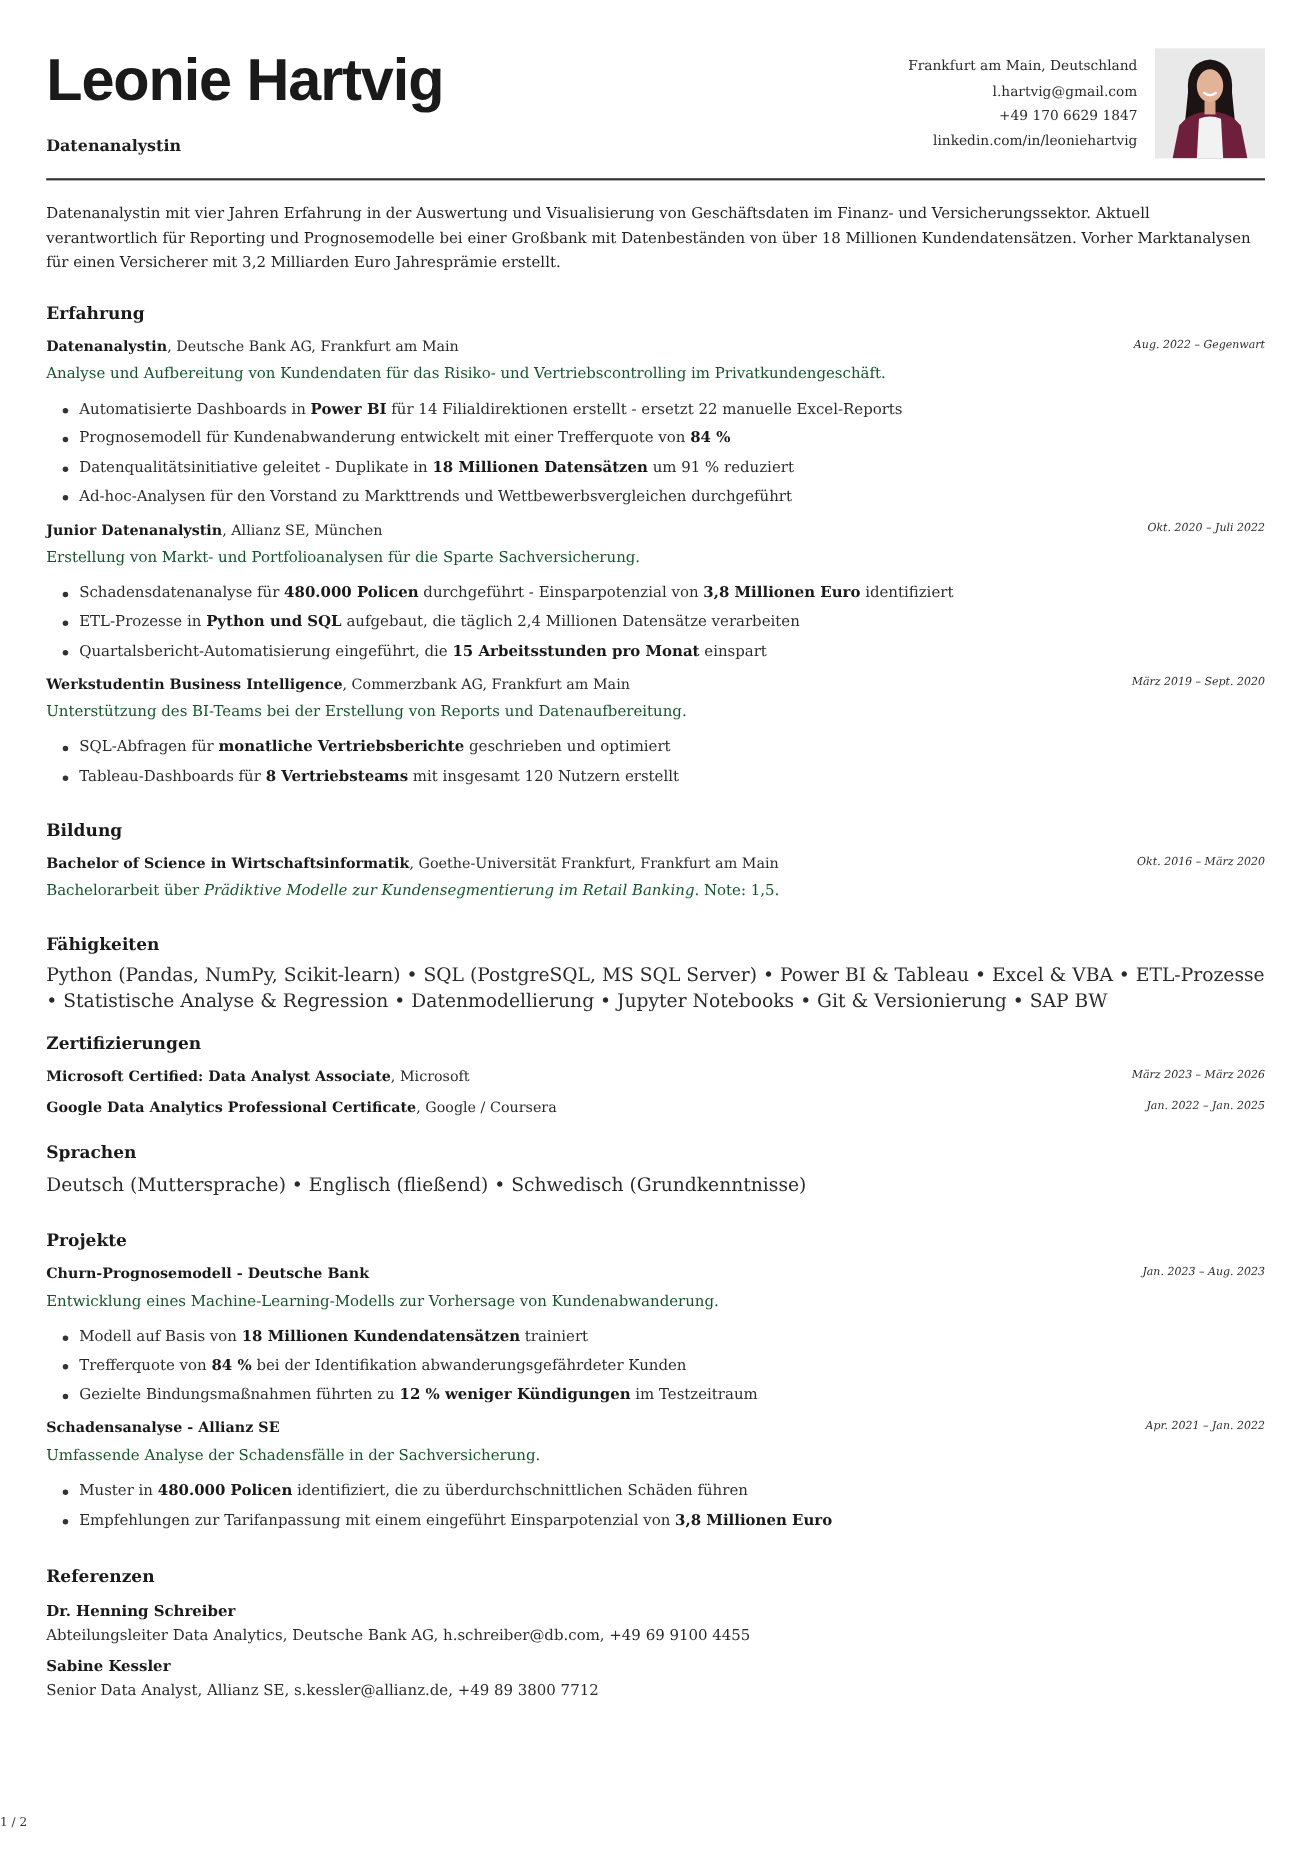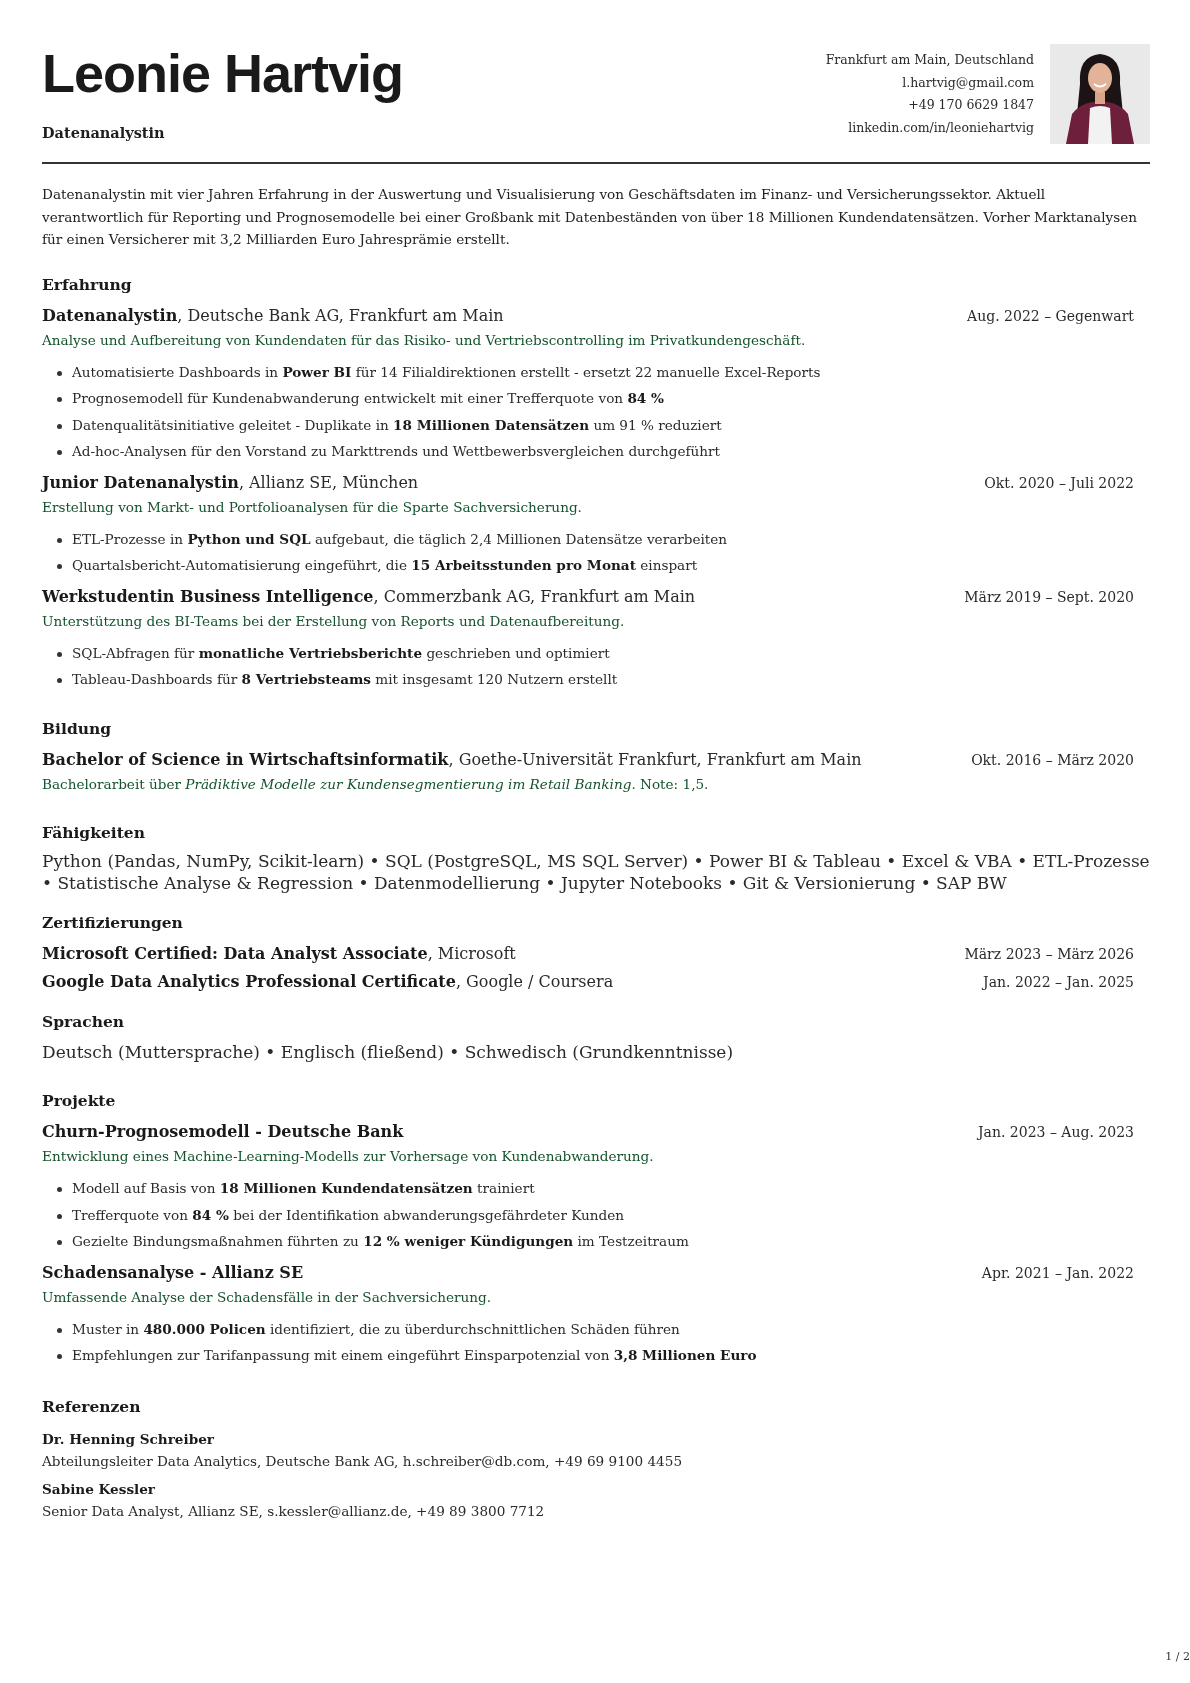--- a/index.html
+++ b/index.html
@@ -34,41 +34,41 @@
   .rule { position: absolute; left: 0; top: 162px; width: 1108px; height: 2px; background: #333; }
 
   .summary {
     margin-top: 18px; font-size: 13.6px; line-height: 22.5px; color: #222;
   }
 
   .section-title {
     font-size: 15.5px; font-weight: bold; color: #1a1a1a; margin-top: 22px; margin-bottom: 12px;
   }
   .entry { position: relative; }
-  .entry-head { font-size: 16px; line-height: 20px; color: #2a2a2a; padding-right: 200px; }
+  .entry-head { font-size: 13px; line-height: 20px; color: #2a2a2a; padding-right: 200px; }
   .entry-head b { color: #1a1a1a; }
   .date {
-    position: absolute; right: 16px; top: 2px; 
-    font-size: 14px; color: #2a2a2a;
+    position: absolute; right: 0; top: 2px; font-style: italic;
+    font-size: 10px; color: #2a2a2a;
   }
   .desc { font-size: 13.6px; line-height: 22px; margin-top: 3px; color: #14532d; }
   ul.bullets { list-style: none; margin: 8px 0 0 0; padding: 0; }
   ul.bullets li {
     position: relative; padding-left: 30px; font-size: 13.6px; line-height: 26.5px; color: #2a2a2a;
   }
   ul.bullets li::before {
     content: ""; position: absolute; left: 15px; top: 12px; width: 5px; height: 5px;
     border-radius: 50%; background: #333;
   }
   ul.bullets li b { color: #1a1a1a; }
   .inline-text { font-size: 17px; line-height: 22.5px; color: #2a2a2a; }
   .ref-name { font-size: 13.6px; font-weight: bold; color: #1a1a1a; line-height: 22px; }
   .ref-line { font-size: 13.6px; line-height: 22px; color: #2a2a2a; margin-bottom: 6px; }
   .page-num {
-    position: absolute; left: 0; width: 1190px; top: 1650px; text-align: right;
+    position: absolute; left: 0; width: 1190px; top: 1650px; text-align: left;
     font-size: 11px; color: #333;
   }
 </style>
 </head>
 <body>
 
 <div class="page">
 
   <div class="header">
     <div class="name">Leonie Hartvig</div>
@@ -107,20 +107,21 @@
       <li><span>Datenqualitätsinitiative geleitet - Duplikate in </span><b>18 Millionen Datensätzen</b><span> um 91 % reduziert</span></li>
       <li><span>Ad-hoc-Analysen für den Vorstand zu Markttrends und Wettbewerbsvergleichen durchgeführt</span></li>
     </ul>
   </div>
 
   <div class="entry" style="margin-top:8px">
     <div class="entry-head"><b>Junior Datenanalystin</b><span>, Allianz SE, München</span></div>
     <div class="date">Okt. 2020 – Juli 2022</div>
     <div class="desc">Erstellung von Markt- und Portfolioanalysen für die Sparte Sachversicherung.</div>
     <ul class="bullets">
+      <li><span>Schadensdatenanalyse für </span><b>480.000 Policen</b><span> durchgeführt - Einsparpotenzial von </span><b>3,8 Millionen Euro</b><span> identifiziert</span></li>
       <li><span>ETL-Prozesse in </span><b>Python und SQL</b><span> aufgebaut, die täglich 2,4 Millionen Datensätze verarbeiten</span></li>
       <li><span>Quartalsbericht-Automatisierung eingeführt, die </span><b>15 Arbeitsstunden pro Monat</b><span> einspart</span></li>
     </ul>
   </div>
 
   <div class="entry" style="margin-top:8px">
     <div class="entry-head"><b>Werkstudentin Business Intelligence</b><span>, Commerzbank AG, Frankfurt am Main</span></div>
     <div class="date">März 2019 – Sept. 2020</div>
     <div class="desc">Unterstützung des BI-Teams bei der Erstellung von Reports und Datenaufbereitung.</div>
     <ul class="bullets">

